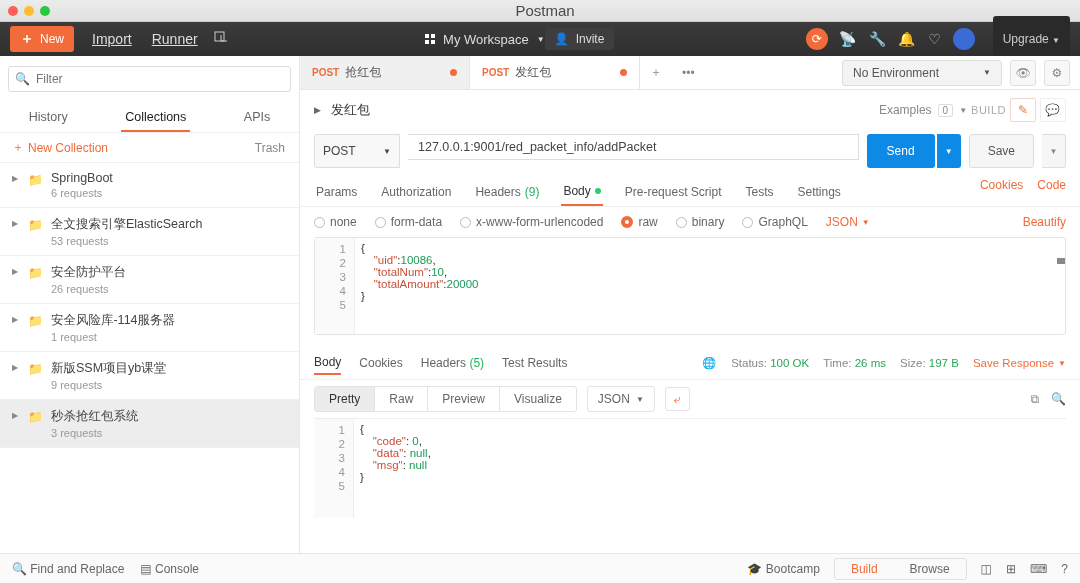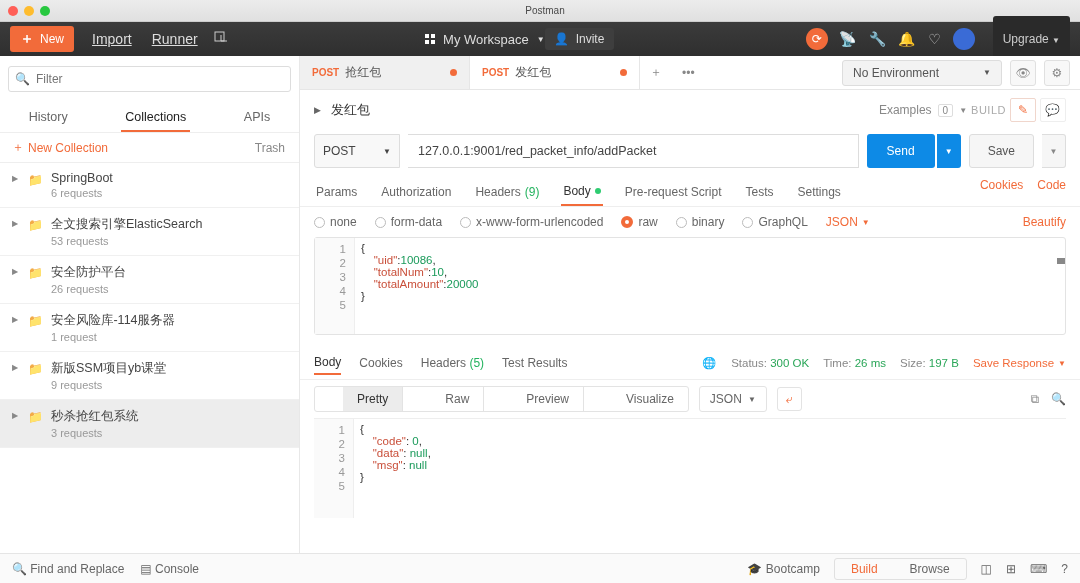--- a/index.html
+++ b/index.html
@@ -1,21 +1,21 @@
 <!DOCTYPE html>
 <html><head>
 <meta charset="utf-8">
 <style>
 * { margin:0; padding:0; box-sizing:border-box; font-family:-apple-system,BlinkMacSystemFont,"Segoe UI",Helvetica,Arial,sans-serif; }
 body { width:1080px; height:583px; background:#fff; overflow:hidden; font-size:12px; color:#555; }
 .titlebar { height:22px; background:linear-gradient(#ececec,#e0e0e0); display:flex; align-items:center; padding-left:8px; border-bottom:1px solid #ccc; }
 .traffic { display:flex; gap:6px; }
 .dot { width:10px; height:10px; border-radius:50%; }
 .dot.r{background:#ff5f57;} .dot.y{background:#febc2e;} .dot.g{background:#28c840;}
-.titlebar .title { flex:1; text-align:center; font-size:10px; color:#4a4a4a; padding-right:40px;}
+.titlebar .title { flex:1; text-align:center; font-size:15px; color:#4a4a4a; padding-right:40px;}
 .toolbar { height:34px; background:linear-gradient(#3b3b3b,#2f2f2f); display:flex; align-items:center; padding:0 10px; color:#ddd; }
 .btn-new { background:#f26b3a; color:#fff; padding:4px 10px; border-radius:3px; display:flex; align-items:center; gap:6px; font-size:12px; margin-right:8px;}
 .btn-new .plus{font-size:14px;font-weight:bold;}
 .tb-btn{ padding:4px 10px; color:#ddd; font-size:14px; cursor:pointer;text-decoration:underline;}
 .tb-ico-btn { padding:2px 6px;}
 .tb-center{ flex:1; display:flex; justify-content:center; align-items:center; gap:0;}
 .ws-select{ display:flex; align-items:center; gap:8px; color:#ddd; font-size:13px;}
 .grid-ico{ display:inline-block; width:10px; height:10px; background:
  linear-gradient(#fff,#fff) 0 0/4px 4px no-repeat,
  linear-gradient(#fff,#fff) 6px 0/4px 4px no-repeat,
@@ -59,21 +59,21 @@
 .name-row .caret{ color:#666; font-size:9px;}
 .name-row .reqname{ color:#333; font-size:13px; font-weight:500;}
 .name-row .right{ margin-left:auto; display:flex; align-items:center; gap:4px;}
 .examples{ color:#888; font-size:12px; display:flex; align-items:center; gap:6px;}
 .badge0{ border:1px solid #ddd; border-radius:2px; padding:0 4px; font-size:10px; color:#888;}
 .build-lbl{ color:#aaa; font-size:11px; letter-spacing:0.5px;}
 .ico-btn{ width:26px;height:24px; border:1px solid #eee; display:flex;align-items:center;justify-content:center; border-radius:2px;}
 .ico-btn.orange{ color:#f26b3a; border-color:#f0d6cc;}
 .url-row{ display:flex; align-items:stretch; padding:4px 14px 10px; gap:8px;}
 .method-select{ width:86px; border:1px solid #ddd; display:flex; align-items:center; justify-content:space-between; padding:0 8px; color:#444; background:#f8f8f8; border-radius:3px 0 0 3px; height:34px;}
-.url-input{ flex:1; border:1px solid #ddd; border-left:none; padding:0 10px; height:34px; color:#444; font-size:12.5px;}
+.url-input{ flex:1; border:1px solid #ddd; border-left:none; padding:0 10px; height:26px; color:#444; font-size:12.5px;}
 .send-btn{ background:#0d8ae6; color:#fff; padding:0 20px; display:flex;align-items:center;height:34px;border-radius:3px; font-weight:500;}
 .send-drop{ background:#0d8ae6; color:#fff; width:24px; height:34px; margin-left:-6px; border-radius:0 3px 3px 0;display:flex;align-items:center;justify-content:center;}
 .save-btn{ border:1px solid #ddd; background:#f6f6f6; color:#555; padding:0 18px; height:34px; display:flex;align-items:center; border-radius:3px;}
 .save-drop{ border:1px solid #ddd; border-left:none; background:#f6f6f6; width:24px;height:34px;border-radius:0 3px 3px 0;display:flex;align-items:center;justify-content:center;color:#888;}
 .req-tabs{ display:flex; gap:20px; padding:0 14px; border-bottom:1px solid #eee;}
 .req-tabs .t{ padding:6px 2px; font-size:12px; color:#666; cursor:pointer; display:flex; align-items:center; gap:4px;}
 .req-tabs .t.active{ color:#333; border-bottom:2px solid #f26b3a;}
 .req-tabs .right-links{ margin-left:auto; display:flex; gap:14px;}
 .req-tabs .right-links span{ color:#f26b3a; cursor:pointer;}
 .cnt9{color:#24b35f;}
@@ -92,21 +92,21 @@
 .minimap{ position:absolute; right:0; top:20px; width:8px; height:6px; background:#888;}
 .resp-tabs{ display:flex; align-items:center; gap:18px; padding:8px 14px 4px; margin-top:8px;}
 .resp-tabs .t{ color:#666; padding:4px 0; cursor:pointer;}
 .resp-tabs .t.active{ color:#333; border-bottom:2px solid #f26b3a;}
 .cnt5{color:#24b35f;}
 .resp-meta{ margin-left:auto; display:flex; align-items:center; gap:14px; font-size:11.5px;}
 .meta-l{ color:#888;} .meta-v{ color:#2aa658;}
 .save-resp{ color:#f26b3a; display:flex;align-items:center;gap:4px;}
 .resp-toolbar{ display:flex; align-items:center; gap:0; padding:6px 14px; border-top:1px solid #eee;}
 .resp-view-tabs{ display:flex; border:1px solid #e3e3e3; border-radius:3px; overflow:hidden;}
-.resp-view-tabs .v{ padding:5px 14px; color:#666; cursor:pointer; border-right:1px solid #e3e3e3;margin-left:28px;}
+.resp-view-tabs .v{ padding:5px 14px; color:#666; cursor:pointer; border-right:1px solid #e3e3e3;}
 .resp-view-tabs .v:last-child{border-right:none;}
 .resp-view-tabs .v.active{ background:#ececec; color:#333;}
 .json-dd{ margin-left:10px; border:1px solid #e3e3e3; padding:5px 10px; border-radius:3px; color:#666; display:flex;align-items:center;gap:6px;}
 .wrap-btn{ margin-left:10px; border:1px solid #e3e3e3; padding:4px 8px; border-radius:3px; color:#f26b3a;}
 .resp-right-ico{ margin-left:auto; display:flex; gap:12px; color:#888;}
 .resp-editor{ margin:0 14px; height:100px; display:flex; font-family:Menlo,Consolas,monospace; font-size:11.5px; position:relative; border-top:1px solid #eee;}
 .statusbar{ position:fixed; bottom:0; left:0; right:0; height:30px; border-top:1px solid #e5e5e5; background:#fafafa; display:flex; align-items:center; padding:0 12px; gap:16px; font-size:12px; color:#666;}
 .sb-right{ margin-left:auto; display:flex; align-items:center; gap:14px;}
 .pill{ display:flex; border:1px solid #e0e0e0; border-radius:3px; overflow:hidden;}
 .pill span{ padding:3px 16px; cursor:pointer;}
@@ -348,21 +348,21 @@
       <div class="minimap"></div>
     </div>
 
     <div class="resp-tabs">
       <div class="t active">Body</div>
       <div class="t">Cookies</div>
       <div class="t"><span>Headers</span> <span class="cnt5">(5)</span></div>
       <div class="t">Test Results</div>
       <div class="resp-meta">
         <span>🌐</span>
-        <span><span class="meta-l">Status:</span> <span class="meta-v">300 OK</span></span>
+        <span><span class="meta-l">Status:</span> <span class="meta-v">100 OK</span></span>
         <span><span class="meta-l">Time:</span> <span class="meta-v">26 ms</span></span>
         <span><span class="meta-l">Size:</span> <span class="meta-v">197 B</span></span>
         <div class="save-resp">
             <span>Save Response</span>
             <span class="caret-d">▼</span>
           </div>
       </div>
     </div>
 
     <div class="resp-toolbar">

